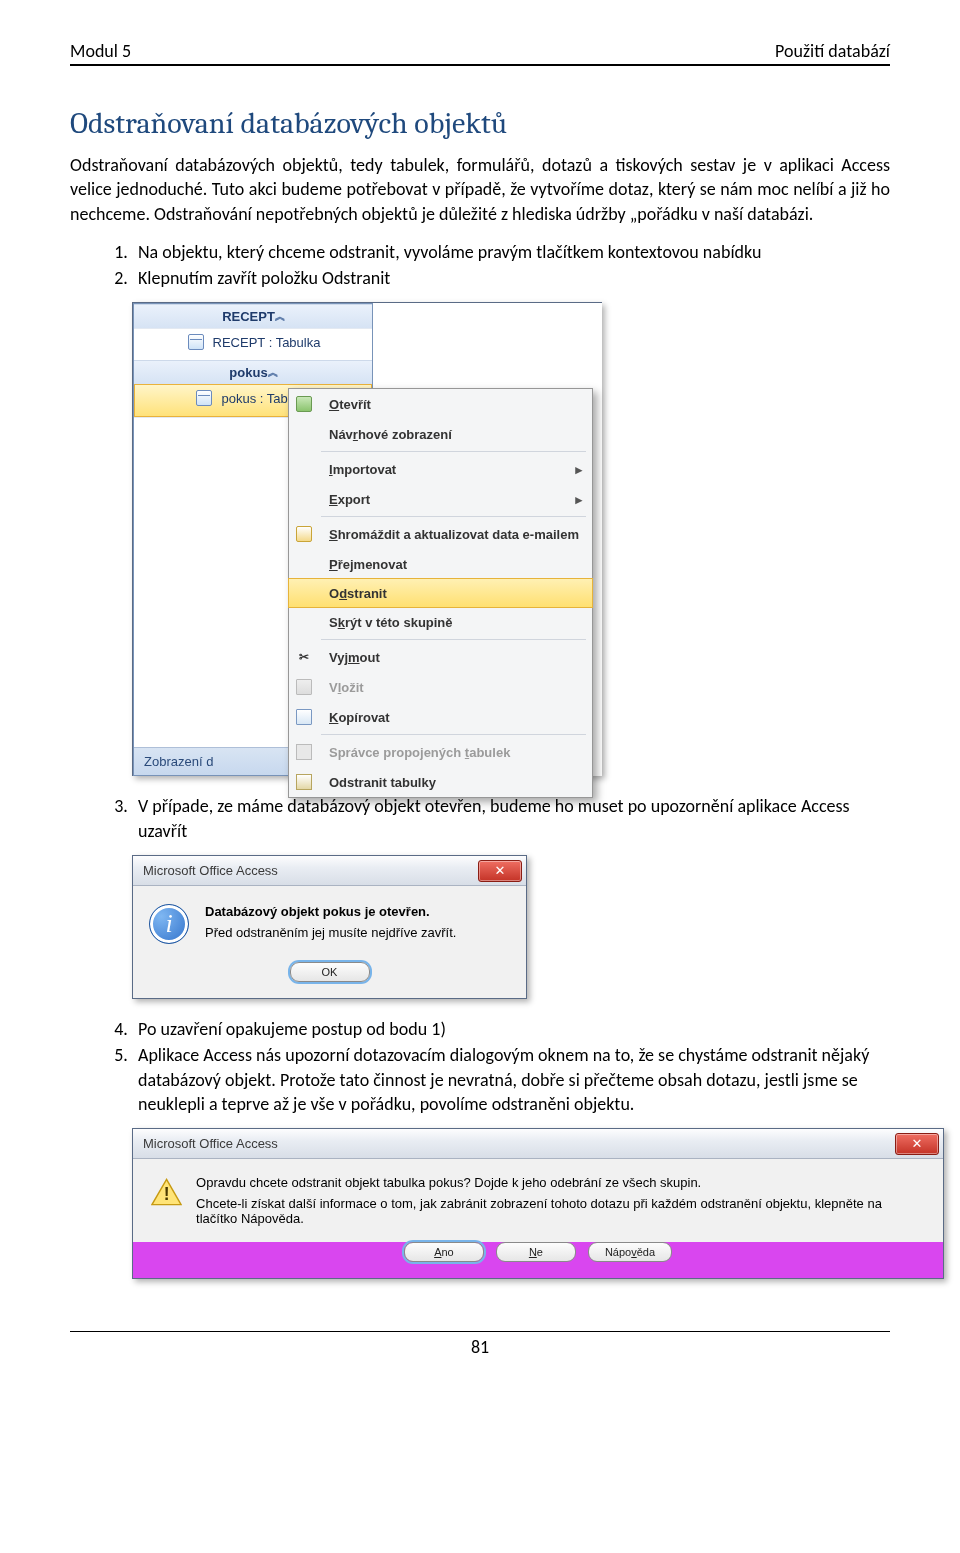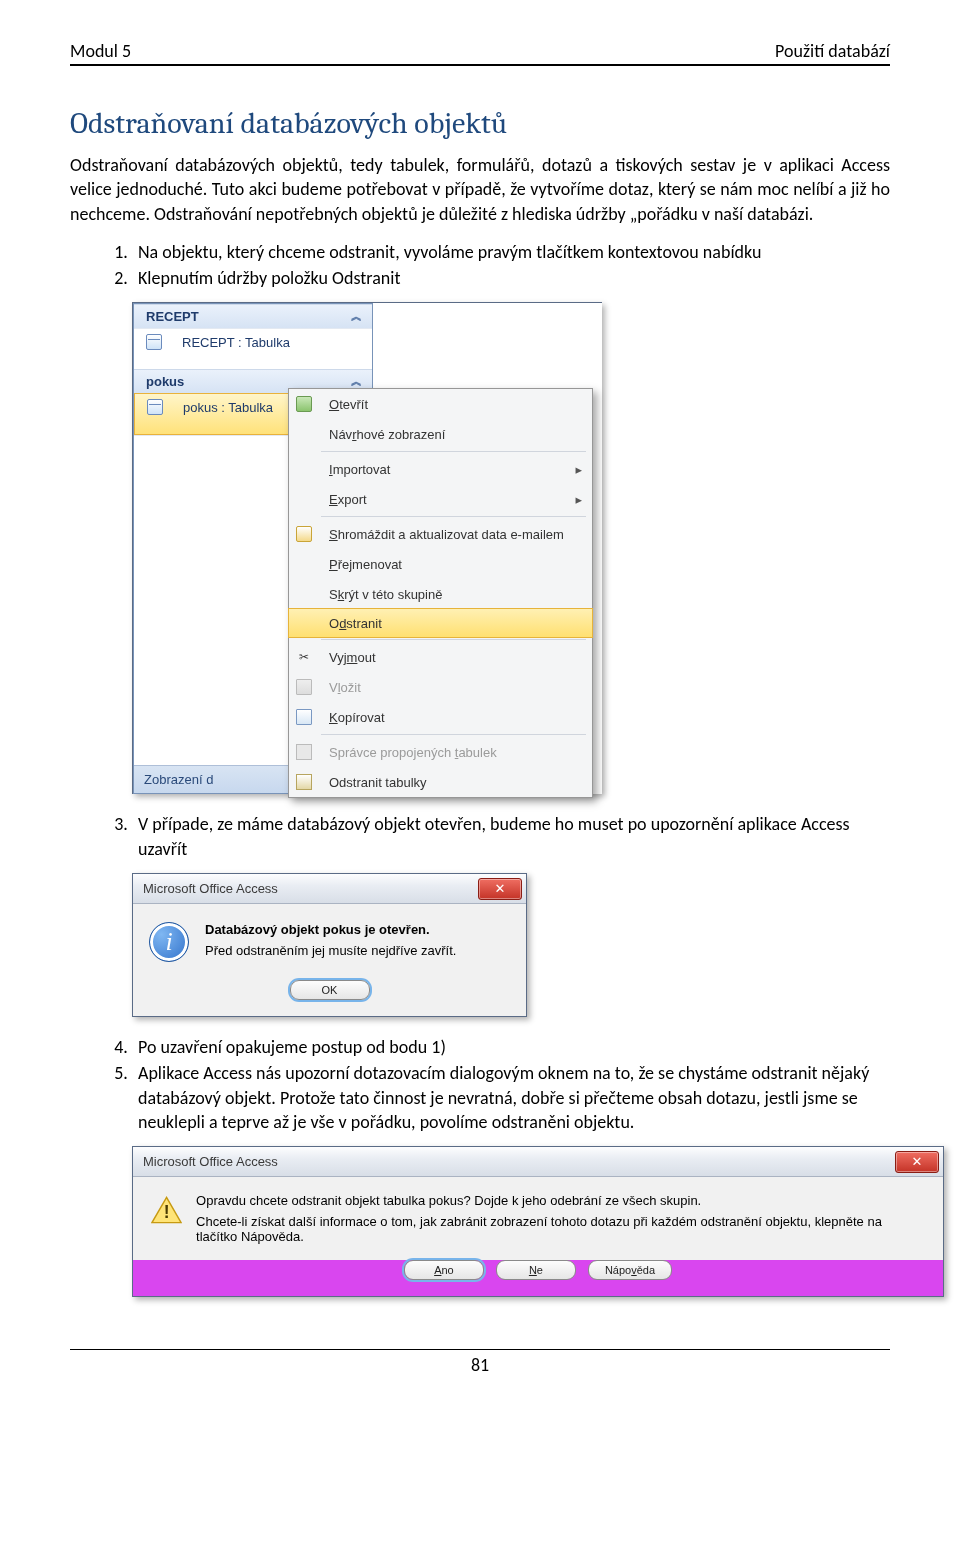--- a/index.html
+++ b/index.html
@@ -60,29 +60,30 @@
     background: linear-gradient(#e9eff7,#dce6f4);
     border: 1px solid #7893b8;
     font-size: 13px;
     color: #1F3B6B;
   }
   .nav-group-hdr {
     background: linear-gradient(#eaf1fb,#d6e3f4);
     padding: 4px 10px 4px 12px;
     font-weight: 700;
     color: #1F3B6B;
-    display:flex; justify-content:space-between; align-items:center;
+    display:flex; justify-content:center; align-items:center;
     border-top:1px solid #cdd9ea;
   }
   .chev { font-size:11px; color:#5b7aa8;}
   .nav-item {
     background: #fff;
-    padding: 5px 10px 19px 12px;
-    display:flex; align-items:center; gap:20px;
+    padding: 5px 10px 10px 12px;
+    display:flex; align-items:center; gap:9px;
     border-top:1px solid #e3e9f2;
+    justify-content:center;
   }
   .nav-item.sel {
     background: linear-gradient(#fff5c9,#ffe27a);
     border:1px solid #e9b23b;
   }
   .tbl-icon {
     width:16px; height:16px; display:inline-block;
     background: linear-gradient(#fff,#cfe3f7);
     border:1px solid #6b8bbd;
     border-radius:2px;
@@ -98,21 +99,21 @@
   .ctx-menu {
     position:absolute;
     left:155px; top:85px;
     width:305px;
     background:#f4f5f6;
     border:1px solid #979797;
     box-shadow: 4px 4px 8px rgba(0,0,0,.35);
     font-size:13px;
     color:#333;
   }
-  .ctx-row { display:flex; align-items:center; height:30px;}
+  .ctx-row { display:flex; align-items:center; height:30px;font-weight:bold;}
   .ctx-row .ic { width:30px; display:flex; align-items:center; justify-content:center; }
   .ctx-row .lbl { flex:1; padding:0 10px; }
   .ctx-row .arw { padding-right:10px; color:#555;}
   .ctx-row.hi {
     background: linear-gradient(#fff0b3,#ffe071);
     border:1px solid #e6b33a;
     margin:-1px;
   }
   .ctx-row.dis { color:#9b9b9b; }
   .ctx-sep { height:1px; margin:2px 6px 2px 32px; background:#d0d5dd;}
@@ -174,21 +175,21 @@
   <div class="header">
     <span>Modul 5</span>
     <span>Použití databází</span>
   </div>
 
   <h1>Odstraňovaní databázových objektů</h1>
   <p class="body">Odstraňovaní databázových objektů, tedy tabulek, formulářů, dotazů a tiskových sestav je v aplikaci Access velice jednoduché. Tuto akci budeme potřebovat v případě, že vytvoříme dotaz, který se nám moc nelíbí a již ho nechceme. Odstraňování nepotřebných objektů je důležité z hlediska údržby „pořádku v naší databázi.</p>
 
   <ol class="steps">
     <li>Na objektu, který chceme odstranit, vyvoláme pravým tlačítkem kontextovou nabídku</li>
-    <li>Klepnutím údržby položku Odstranit</li>
+    <li>Klepnutím zavřít položku Odstranit</li>
   </ol>
 
   
   <div class="fig fig1">
     <div class="nav-pane">
       <div class="nav-group-hdr">
         <span>RECEPT</span>
         <span class="chev">︽</span>
       </div>
       <div class="nav-item">
@@ -233,27 +234,27 @@
       <div class="ctx-row">
         <span class="ic">
             <span class="mini-ic" style="background:linear-gradient(#fff,#f4d98a);border:1px solid #c9a437;border-radius:2px;"></span>
           </span>
         <span class="lbl"><span class="u">S</span>hromáždit a aktualizovat data e-mailem</span>
       </div>
       <div class="ctx-row">
         <span class="ic"></span>
           <span class="lbl"><span class="u">P</span>řejmenovat</span>
       </div>
+      <div class="ctx-row hi">
+        <span class="ic"></span>
+          <span class="lbl">O<span class="u">d</span>stranit</span>
+      </div>
       <div class="ctx-row">
         <span class="ic"></span>
           <span class="lbl">S<span class="u">k</span>rýt v této skupině</span>
-      </div>
-      <div class="ctx-row hi">
-        <span class="ic"></span>
-          <span class="lbl">O<span class="u">d</span>stranit</span>
       </div>
       <div class="ctx-sep"></div>
       <div class="ctx-row">
         <span class="ic">
             <span class="mini-ic">✂</span>
           </span>
         <span class="lbl">Vyj<span class="u">m</span>out</span>
       </div>
       <div class="ctx-row dis">
         <span class="ic">

